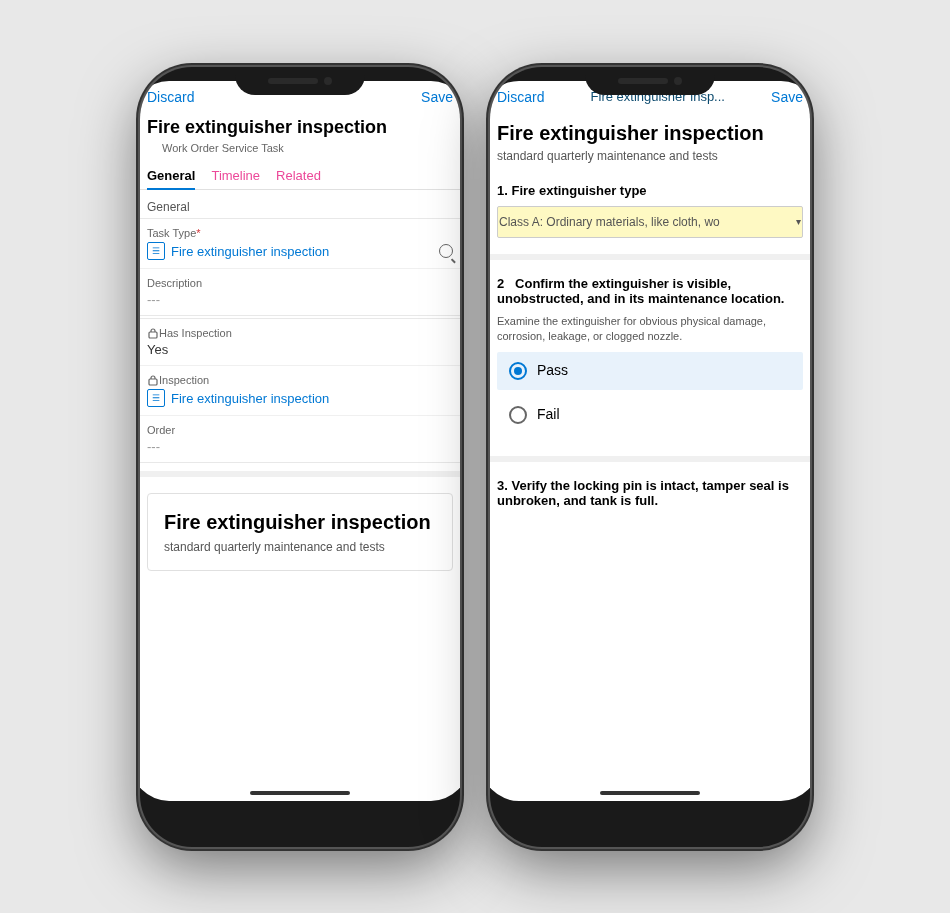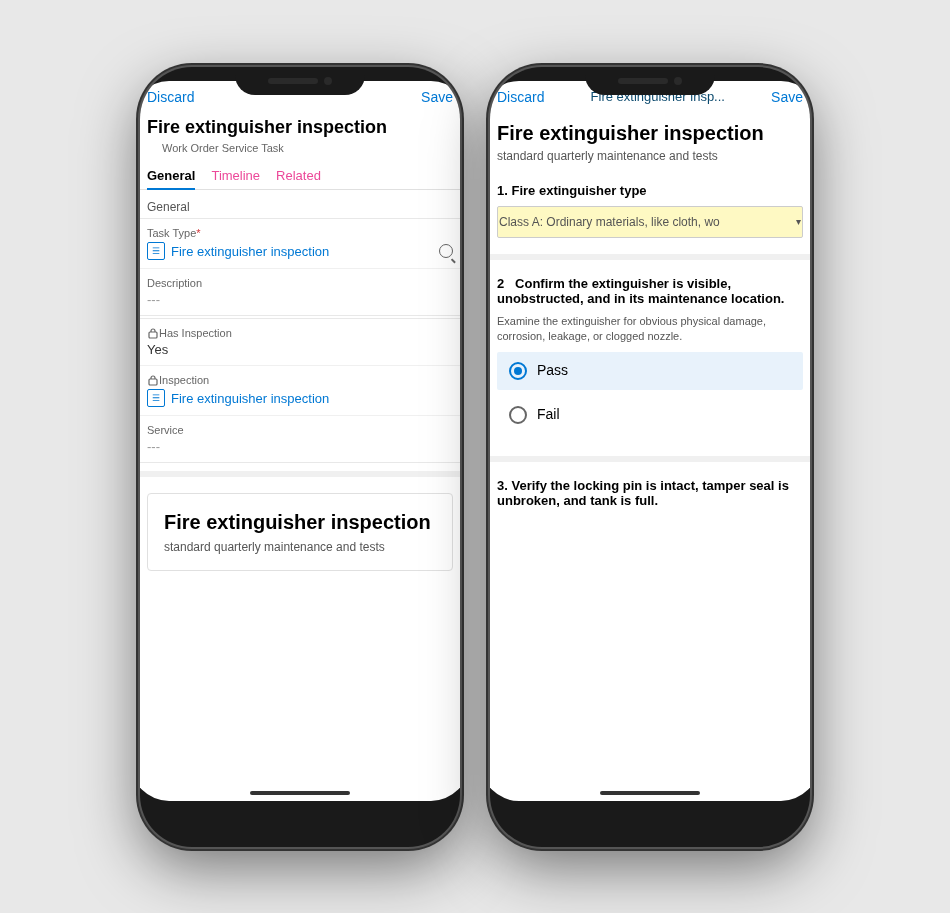--- a/index.html
+++ b/index.html
@@ -424,21 +424,21 @@
             </svg>
             <span>Inspection</span>
           </div>
           <div class="field-value blue">
             <span class="task-icon">☰</span>
             <span>Fire extinguisher inspection</span>
           </div>
         </div>
 
         <div class="field-item">
-          <div class="field-label">Service</div>
+          <div class="field-label">Order</div>
           <div class="field-value dashes">---</div>
         </div>
 
       </div>
 
       <div class="hr-separator"></div>
       <div class="preview-card">
         <div class="preview-card-title">Fire extinguisher inspection</div>
         <div class="preview-card-sub">standard quarterly maintenance and tests</div>
       </div>

